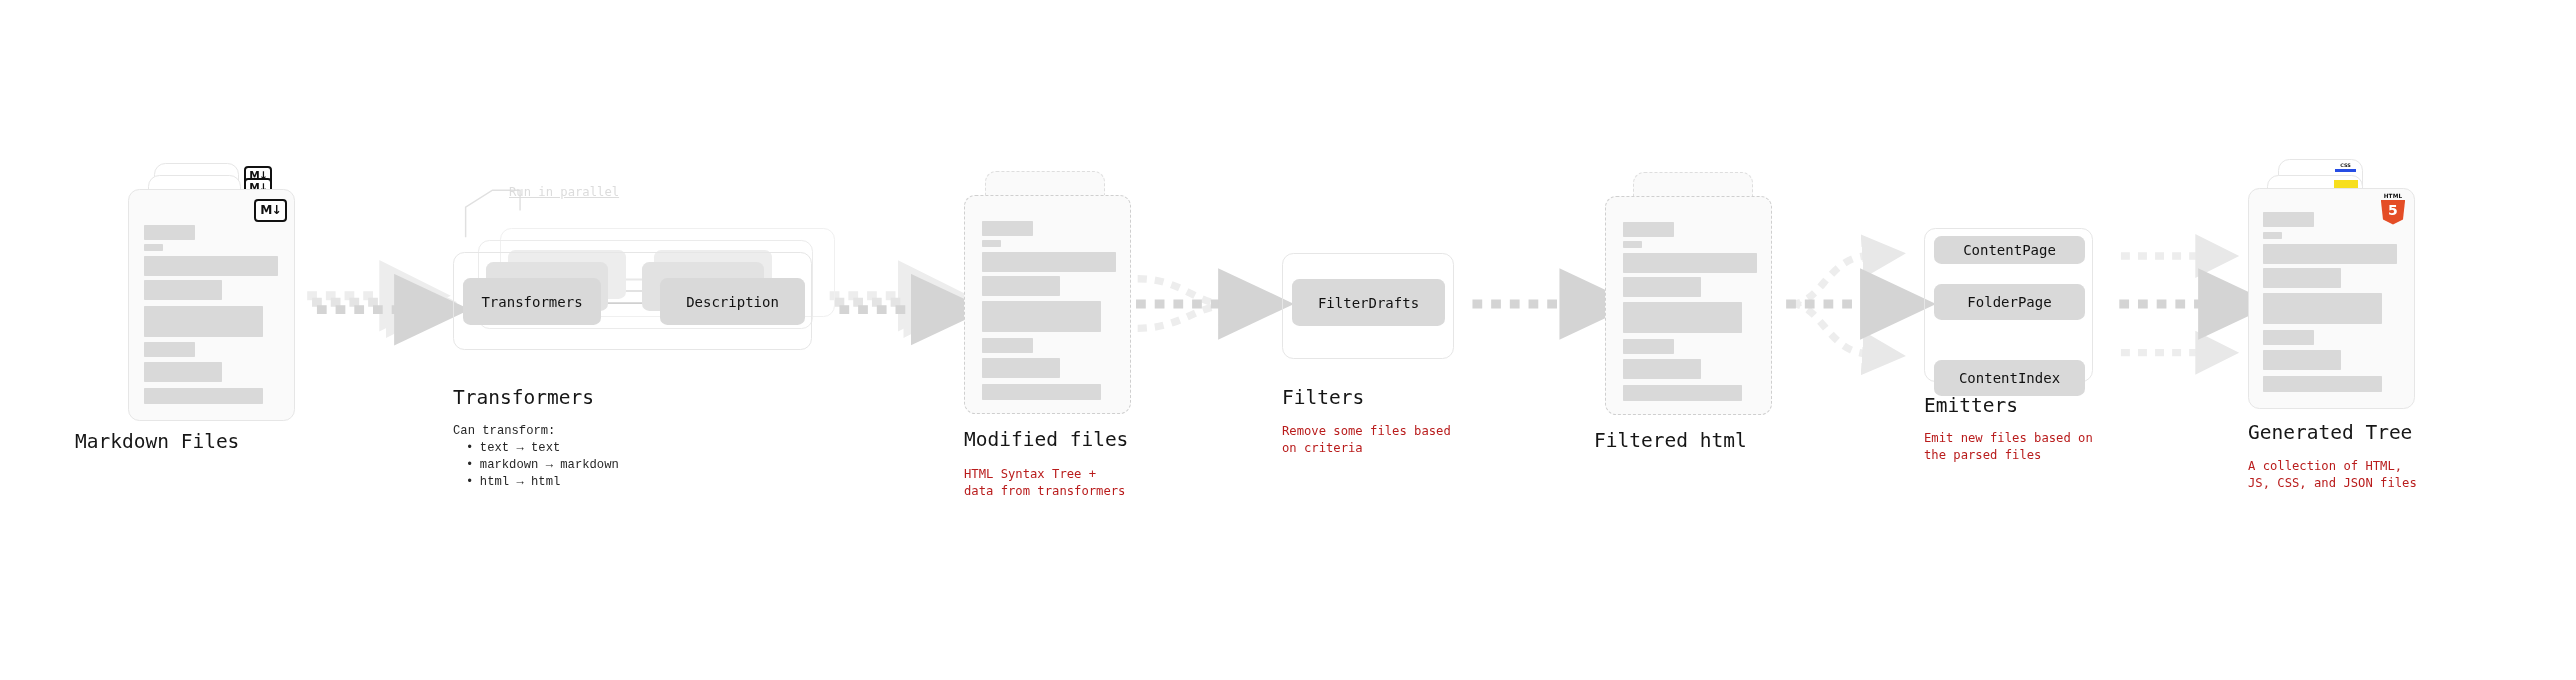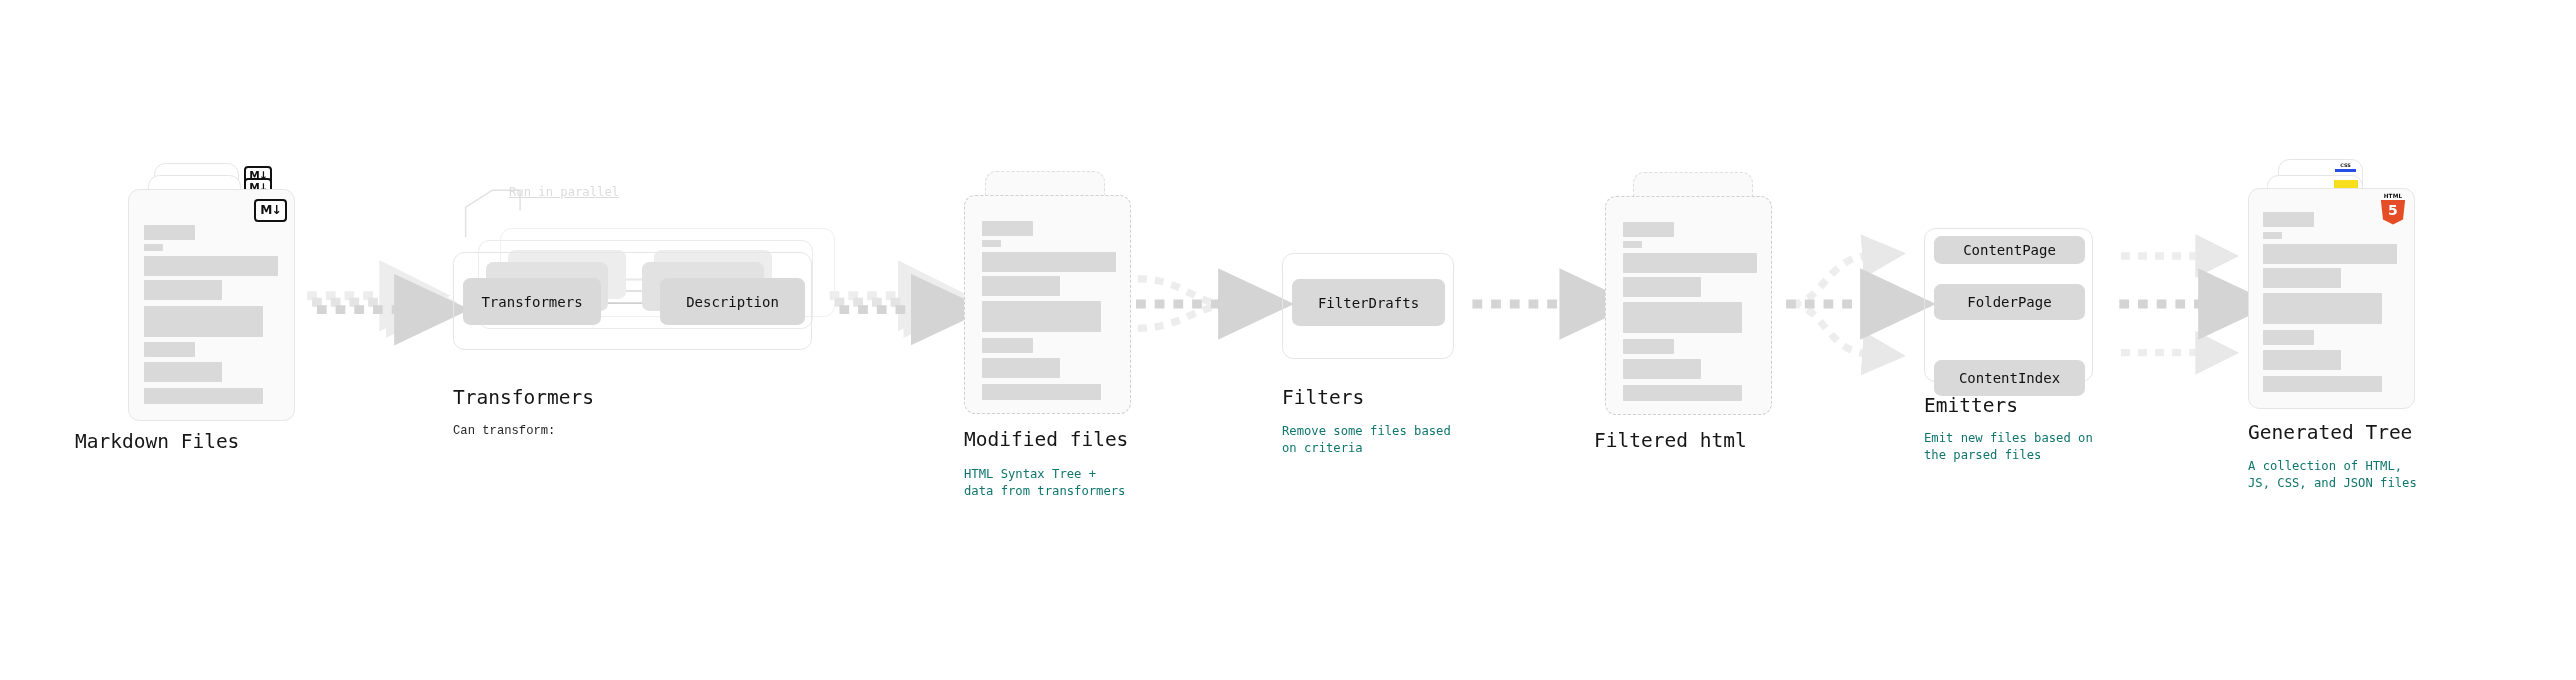--- a/index.html
+++ b/index.html
@@ -124,21 +124,21 @@
     font-size: 19.5px;
     color: #161616;
     white-space: nowrap;
     letter-spacing: 0px;
   }
   .subtitle {
     position: absolute;
     font-family: "DejaVu Sans Mono", "Liberation Mono", monospace;
     font-size: 12.2px;
     line-height: 17px;
-    color: #0f766e;
+    color: #b91c1c;
     white-space: pre-line;
   }
   .bullets {
     position: absolute;
     font-family: "DejaVu Sans Mono", "Liberation Mono", monospace;
     font-size: 12.2px;
     line-height: 17px;
     color: #262626;
   }
   .bullets .lead { margin: 0; }
@@ -266,20 +266,25 @@
 
     <div class="group-box" style="left:453px; top:252px; width:359px; height:98px;"></div>
 
     <div class="chip" style="left:463px; top:278px; width:138px; height:47px;">Transformers</div>
     <div class="chip" style="left:660px; top:278px; width:145px; height:47px;">Description</div>
   </div>
   <div class="parallel-label" style="left:509px; top:185px;text-decoration:underline;">Run in parallel</div>
   <div class="title" style="left:453px; top:386px;">Transformers</div>
   <div class="bullets" style="left:453px; top:423px;font-family:Liberation Mono, monospace;">
     <p class="lead">Can transform:</p>
+    <ul>
+      <li>text → text</li>
+      <li>markdown → markdown</li>
+      <li>html → html</li>
+    </ul>
   </div>
 
   <div class="doc-stack">
     <div class="doc-card dashed" style="left:985px; top:171px; width:120px; height:49px; border-color:#dedede;"></div>
     <div class="doc-card dashed" style="left:964px; top:195px; width:167px; height:219px;"></div>
 
     <div class="doc-bar" style="left:982px; top:221px; width:51px; height:14.6px;"></div>
     <div class="doc-bar" style="left:982px; top:240px; width:18.7px; height:6.5px;"></div>
     <div class="doc-bar" style="left:982px; top:252px; width:134px; height:20.3px;"></div>
     <div class="doc-bar" style="left:982px; top:276px; width:78px; height:20.3px;"></div>

